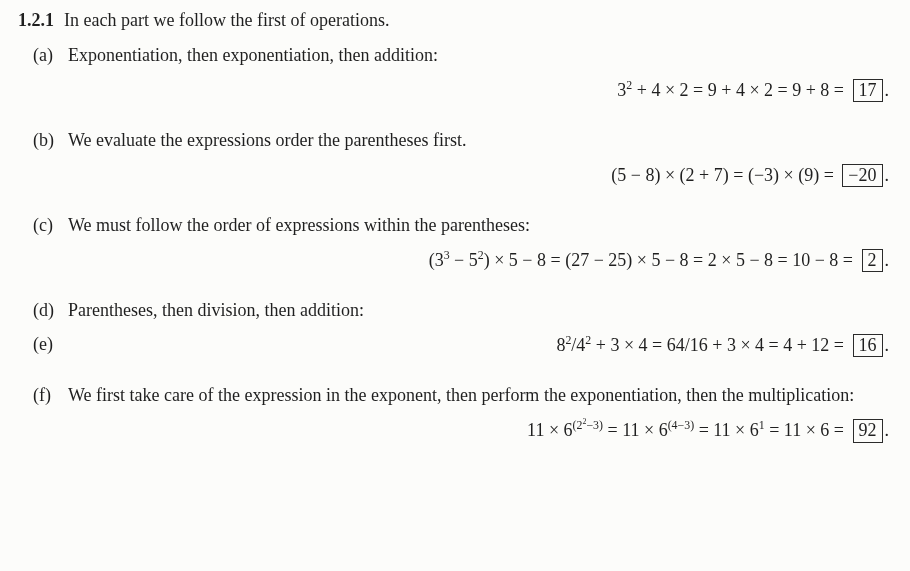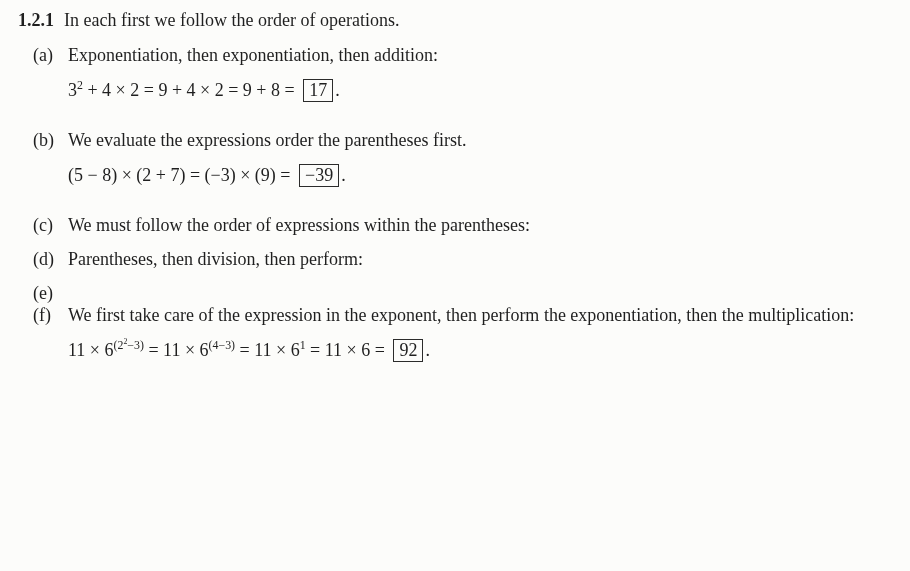--- a/index.html
+++ b/index.html
@@ -18,77 +18,79 @@
   .header { display: flex; margin-bottom: 13px; }
   .problem-number { font-weight: bold; margin-right: 10px; white-space: nowrap; }
   .problem-intro { }
 
   .part { display: flex; margin-left: 15px; }
   .part-label { flex: 0 0 26px; margin-right: 9px; }
   .part-body { flex: 1; min-width: 0; }
   .part-text { text-align: justify; margin-bottom: 12px; }
 
   .equation {
-    text-align: left;
+    text-align: right;
     margin-bottom: 28px;
     white-space: nowrap;
     font-family: Liberation Serif, serif;
   }
   .equation sup { font-size: 66%; line-height: 0; }
   .answer-box {
     display: inline-block;
     border: 1.3px solid #2b2b2b;
     padding: 0 5px 1px 5px;
     margin: 0 2px 0 4px;
     line-height: 1.12;
   }
 </style>
 </head>
 <body>
 
 <div class="page">
 
   <div class="header">
     <span class="problem-number">1.2.1</span>
-    <span class="problem-intro">In each first we follow the order of operations.</span>
+    <span class="problem-intro">In each part we follow the first of operations.</span>
   </div>
 
   <div class="part">
     <span class="part-label">(a)</span>
     <div class="part-body">
       <div class="part-text">Exponentiation, then exponentiation, then addition:</div>
       <div class="equation">3<sup>2</sup> + 4 × 2 = 9 + 4 × 2 = 9 + 8 = <span class="answer-box">17</span>.</div>
     </div>
   </div>
 
   <div class="part">
     <span class="part-label">(b)</span>
     <div class="part-body">
       <div class="part-text">We evaluate the expressions order the parentheses first.</div>
-      <div class="equation">(5 − 8) × (2 + 7) = (−3) × (9) = <span class="answer-box">−39</span>.</div>
+      <div class="equation">(5 − 8) × (2 + 7) = (−3) × (9) = <span class="answer-box">−20</span>.</div>
     </div>
   </div>
 
   <div class="part">
     <span class="part-label">(c)</span>
     <div class="part-body">
       <div class="part-text">We must follow the order of expressions within the parentheses:</div>
+      <div class="equation">(3<sup>3</sup> − 5<sup>2</sup>) × 5 − 8 = (27 − 25) × 5 − 8 = 2 × 5 − 8 = 10 − 8 = <span class="answer-box">2</span>.</div>
     </div>
   </div>
 
   <div class="part">
     <span class="part-label">(d)</span>
     <div class="part-body">
-      <div class="part-text">Parentheses, then division, then perform:</div>
+      <div class="part-text">Parentheses, then division, then addition:</div>
     </div>
   </div>
 
   <div class="part">
     <span class="part-label">(e)</span>
     <div class="part-body">
+      <div class="equation">8<sup>2</sup>/4<sup>2</sup> + 3 × 4 = 64/16 + 3 × 4 = 4 + 12 = <span class="answer-box">16</span>.</div>
     </div>
   </div>
 
   <div class="part">
     <span class="part-label">(f)</span>
     <div class="part-body">
       <div class="part-text">We first take care of the expression in the exponent, then perform the exponentiation, then the multiplication:</div>
       <div class="equation">11 × 6<sup>(2<sup>2</sup>−3)</sup> = 11 × 6<sup>(4−3)</sup> = 11 × 6<sup>1</sup> = 11 × 6 = <span class="answer-box">92</span>.</div>
     </div>
   </div>

